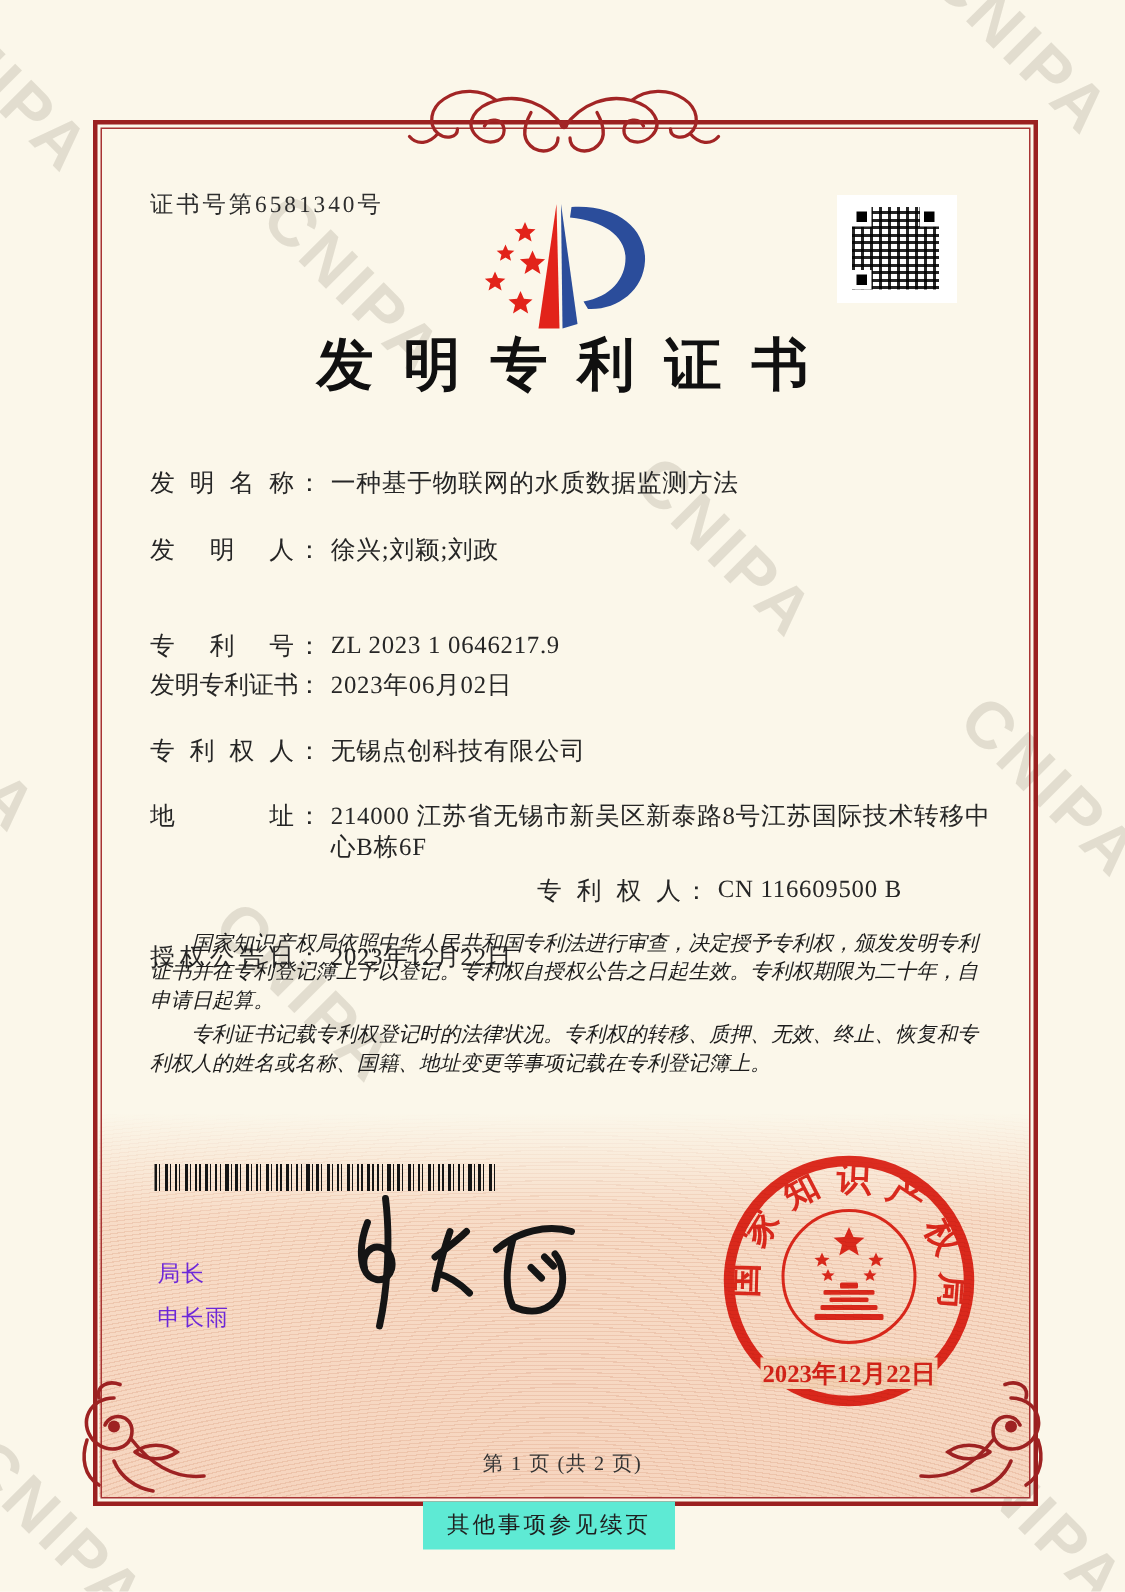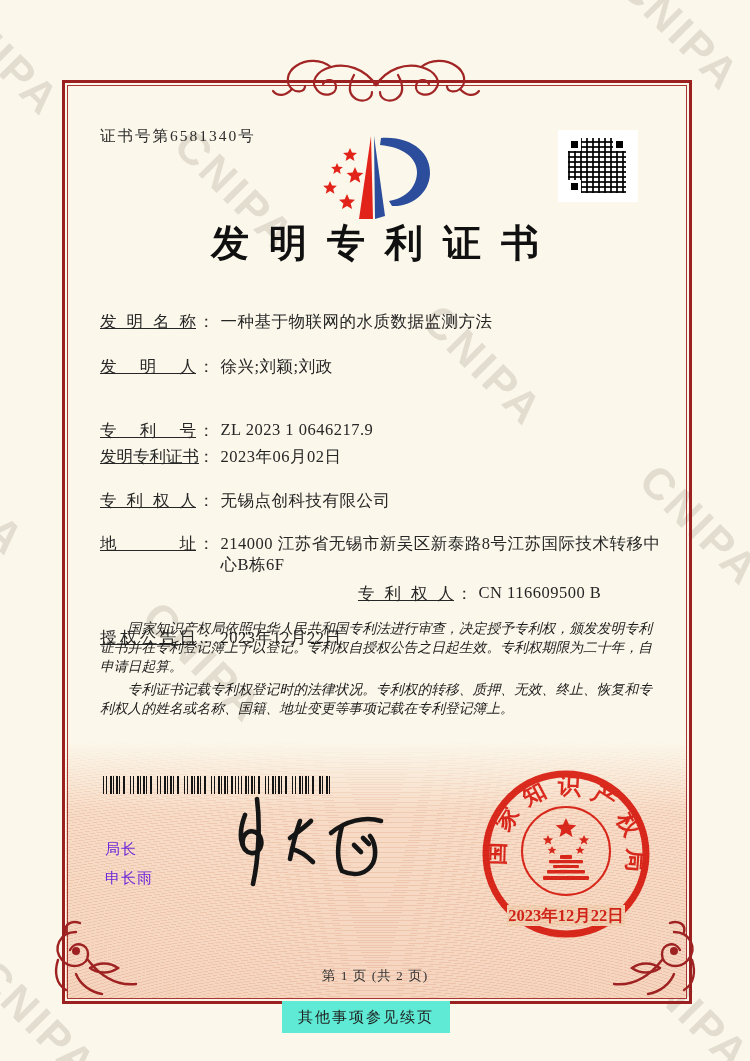--- a/index.html
+++ b/index.html
@@ -27,21 +27,21 @@
          letter-spacing:20px;text-indent:20px;color:#101010;z-index:4;}
   .qr{left:558px;top:130px;width:80px;height:72px;background:#fff;z-index:4;}
   .qr-mod{position:absolute;left:10px;top:8px;width:58px;height:55px;
       background:
         repeating-linear-gradient(0deg,rgba(0,0,0,.85) 0 2px,transparent 2px 5px),
         repeating-linear-gradient(90deg,rgba(0,0,0,.85) 0 2px,transparent 2px 6px);}
   .finder{position:absolute;width:13px;height:13px;background:#000;box-shadow:inset 0 0 0 3px #fff;}
   .finder::after{content:"";position:absolute;inset:4px;background:#000;}
   
   .field-row{position:absolute;left:100px;z-index:4;font-size:16.5px;color:#262626;white-space:nowrap;}
-  .flabel{display:inline-block;width:96px;text-align:justify;text-align-last:justify;vertical-align:top;text-decoration:underline;}
+  .flabel{display:inline-block;width:96px;text-align:justify;text-align-last:justify;vertical-align:top;}
   .fcolon{margin:0 6px 0 2px;vertical-align:top;}
   .fvalue{vertical-align:top;letter-spacing:.5px;}
   .fvalue.wrap{display:inline-block;width:455px;white-space:normal;line-height:21px;}
   .pair1{display:inline-block;width:258px;margin-top:44px;}
   
   .para{position:absolute;left:100px;width:552px;z-index:4;font-size:13.8px;line-height:18.8px;
         font-style:italic;color:#1c1c1c;text-indent:2em;text-align:justify;}
   
   .barcode{left:103px;top:776px;width:228px;height:18px;z-index:4;
       background:repeating-linear-gradient(90deg,

